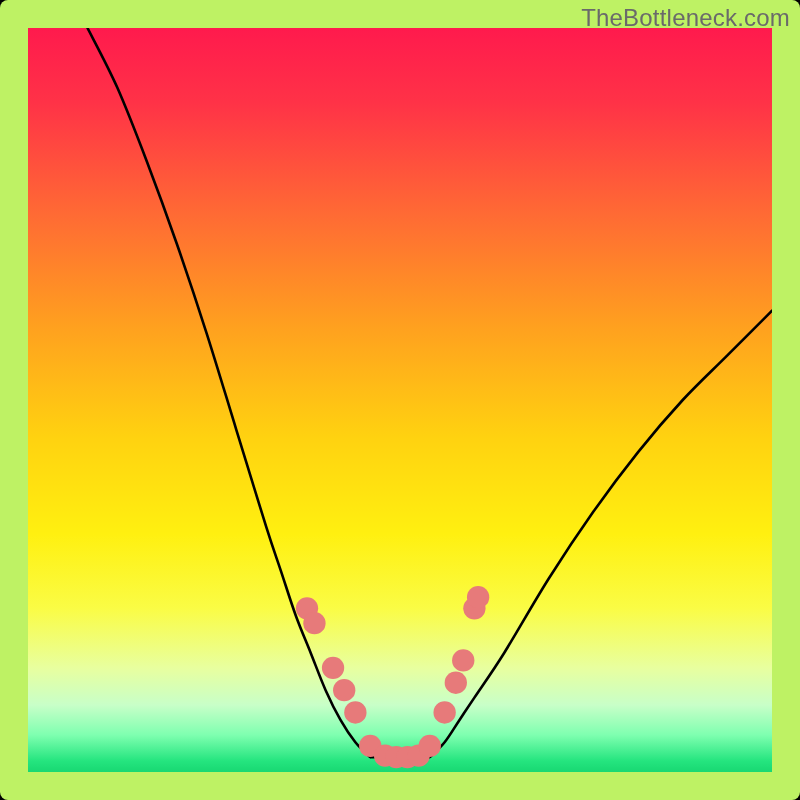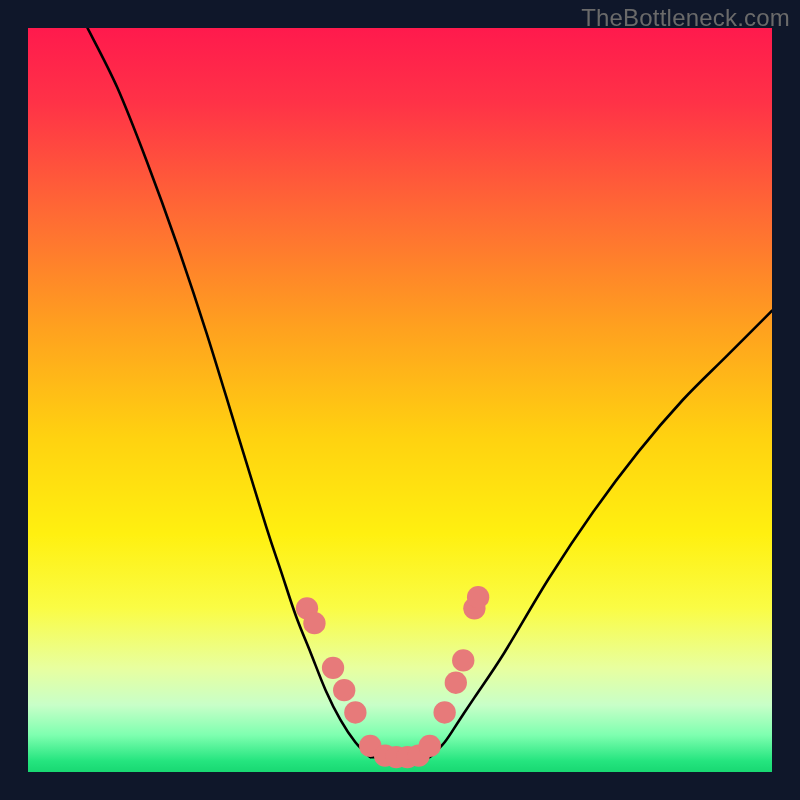--- a/index.html
+++ b/index.html
@@ -10,21 +10,22 @@
     overflow: hidden;
     background: #000;
     font-family: Arial, Helvetica, sans-serif;
   }
   .frame {
     position: absolute;
     top: 0;
     left: 0;
     width: 800px;
     height: 800px;
-    background: #0f172a;
+    background: #bef264;
+    border-radius: 8px;
   }
   .plot {
     position: absolute;
     top: 28px;
     left: 28px;
     width: 744px;
     height: 744px;
     overflow: hidden;
   }
   .watermark {

